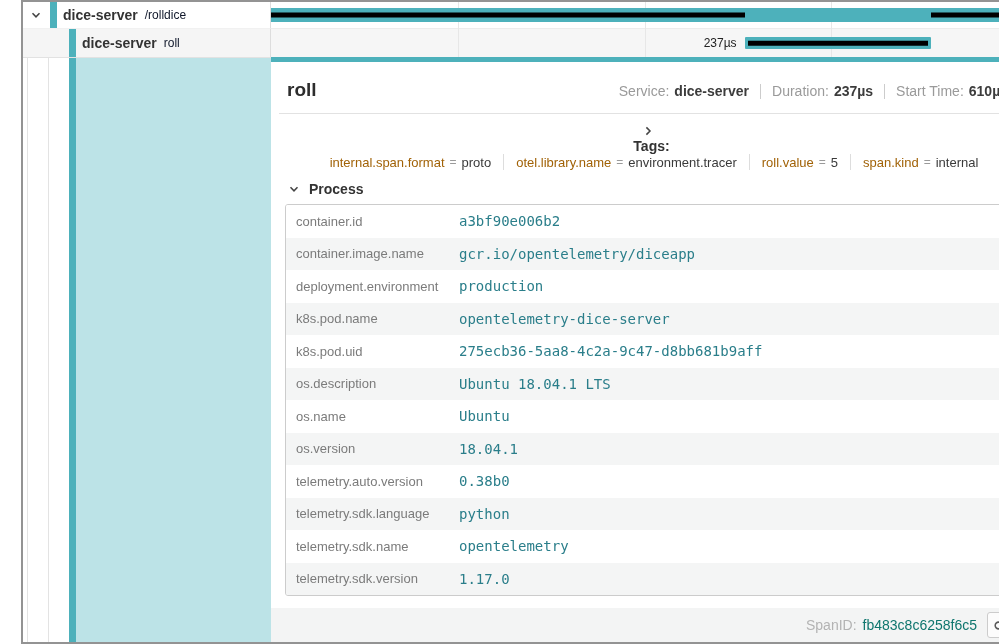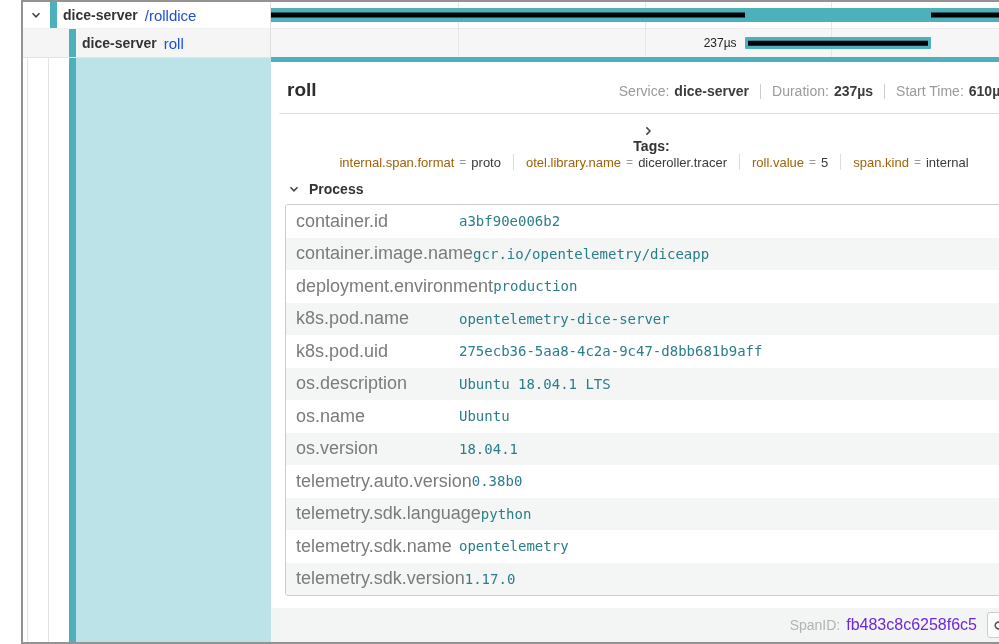--- a/index.html
+++ b/index.html
@@ -13,21 +13,21 @@
   .cell { position:absolute; overflow:hidden; }
   .cell-l1 { left:0; top:0; width:248px; height:27px; background:#fff; border-bottom:1px solid #f1f1f1; border-right:1px solid #ddd; display:flex; align-items:center; padding-left:6px; }
   .cell-t1 { left:248px; top:0; right:0; height:27px; background:#fff; border-bottom:1px solid #ececec; }
   .cell-l2 { left:0; top:27px; width:248px; height:28px; background:#f5f5f5; border-right:1px solid #ddd; display:flex; align-items:center; padding-left:46px; }
   .cell-t2 { left:248px; top:27px; right:0; height:28px; background:#f6f6f6; }
 
   .chev-btn { width:14px; height:14px; display:flex; align-items:center; justify-content:center; flex:none; cursor:pointer; }
   .svc-chip { width:7px; align-self:stretch; background:#4db1bb; flex:none; }
   .chip-r1 { margin-left:7px; }
   .svc-name { font-size:14px; font-weight:bold; color:#333; margin-left:6px; white-space:nowrap; }
-  .op-name { font-size:15px; color:#1d4ed8; margin-left:7px; white-space:nowrap; }
+  .op-name { font-size:12px; color:#0f172a; margin-left:7px; white-space:nowrap; }
 
   .grid-overlay { position:absolute; left:248px; right:0; top:0; bottom:0; z-index:1; pointer-events:none; }
   .gridline { position:absolute; top:0; bottom:0; width:1px; background:#e7e7e7; }
 
   .bar-parent { position:absolute; left:0; right:0; top:6px; height:14px; background:#4db1bb; z-index:2; }
   .cp-seg { position:absolute; top:50%; transform:translateY(-50%); height:5px; background:#000; }
   .cp-left { left:0; width:63.4%; }
   .cp-right { left:88.4%; right:0; }
 
   .bar-child { position:absolute; left:63.4%; width:25%; top:8px; height:12px; background:#4db1bb; border-radius:1px; z-index:2; }
@@ -60,26 +60,26 @@
   .tag-key { color:#a16207; }
   .tag-eq { color:#9a9a9a; margin:0 5px; font-size:12px; }
   .tag-val { color:#3a3a3a; }
   .tag-sep { width:1px; height:16px; background:#ddd; margin:0 12px; }
 
   .process-row { display:flex; align-items:center; margin-top:11px; padding-left:2px; }
 
   .kv-table { margin-top:7px; margin-right:2px; border:1px solid #ccc; border-radius:3px; overflow:hidden; background:#fff; }
   .kv-row { display:flex; align-items:center; height:32.5px; background:#fff; }
   .kv-row:nth-child(even) { background:#f4f5f5; }
-  .kv-key { flex:0 0 173px; padding-left:10px; font-size:18px; color:#7b7b7b; white-space:nowrap; }
+  .kv-key { flex:0 0 173px; padding-left:10px; font-size:13px; color:#7b7b7b; white-space:nowrap; }
   .kv-val { flex:1; font-family:"DejaVu Sans Mono", monospace; font-size:14px; color:#2a7e8a; white-space:nowrap; }
 
   .d-footer { position:absolute; left:0; right:0; bottom:0; height:34px; background:#f3f4f4; display:flex; align-items:center; justify-content:flex-end; padding-right:0; }
   .f-label { font-size:14px; color:#b3b3b3; margin-right:6px; }
-  .f-value { font-size:16px; color:#6d28d9; }
+  .f-value { font-size:14px; color:#0f766e; }
   .link-btn { margin-left:10px; width:31px; height:26px; background:#fcfcfc; border:1px solid #ccc; border-radius:3px; display:flex; align-items:center; justify-content:center; cursor:pointer; }
 </style>
 </head>
 <body>
 
 <div class="app">
 
   <div class="top">
 
     <div class="cell cell-l1">
@@ -153,21 +153,21 @@
             </svg>
         </span>
         <span class="sec-label">Tags:</span>
         <span class="tag-list">
           <span class="tag-key">internal.span.format</span>
           <span class="tag-eq">=</span>
           <span class="tag-val">proto</span>
           <span class="tag-sep"></span>
           <span class="tag-key">otel.library.name</span>
           <span class="tag-eq">=</span>
-          <span class="tag-val">diceroller.tracer</span>
+          <span class="tag-val">environment.tracer</span>
           <span class="tag-sep"></span>
           <span class="tag-key">roll.value</span>
           <span class="tag-eq">=</span>
           <span class="tag-val">5</span>
           <span class="tag-sep"></span>
           <span class="tag-key">span.kind</span>
           <span class="tag-eq">=</span>
           <span class="tag-val">internal</span>
         </span>
       </div>

